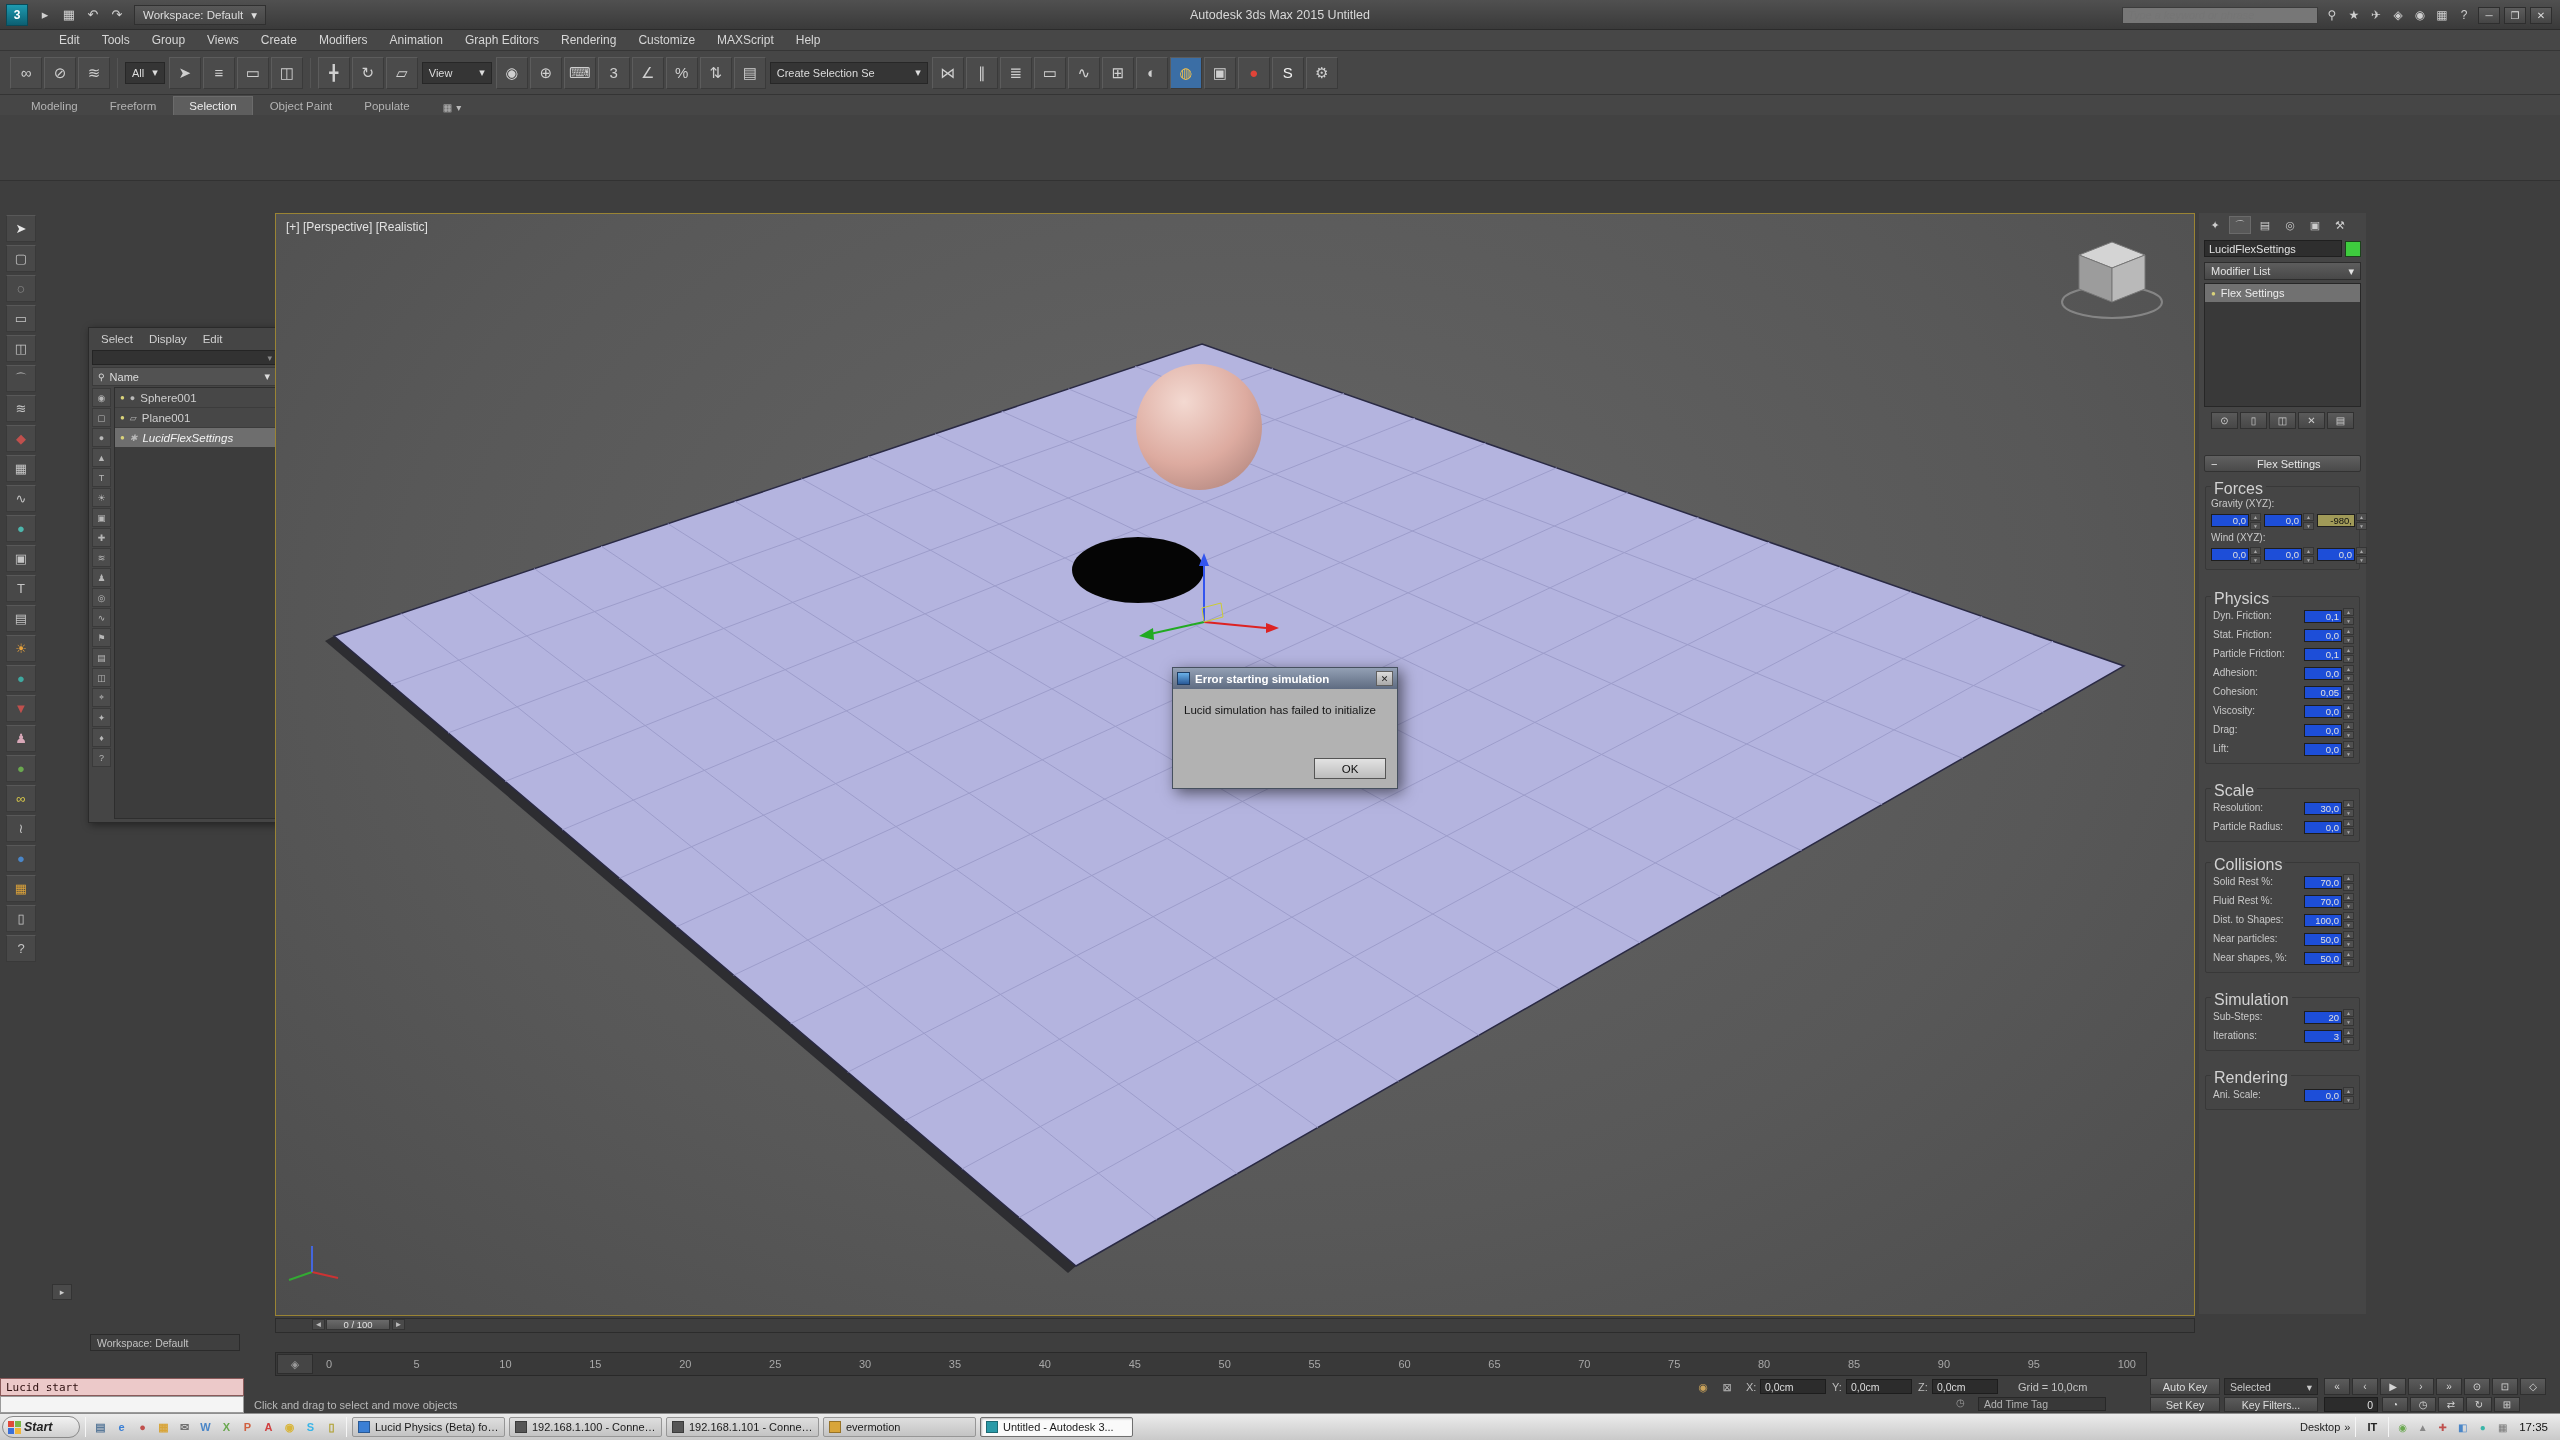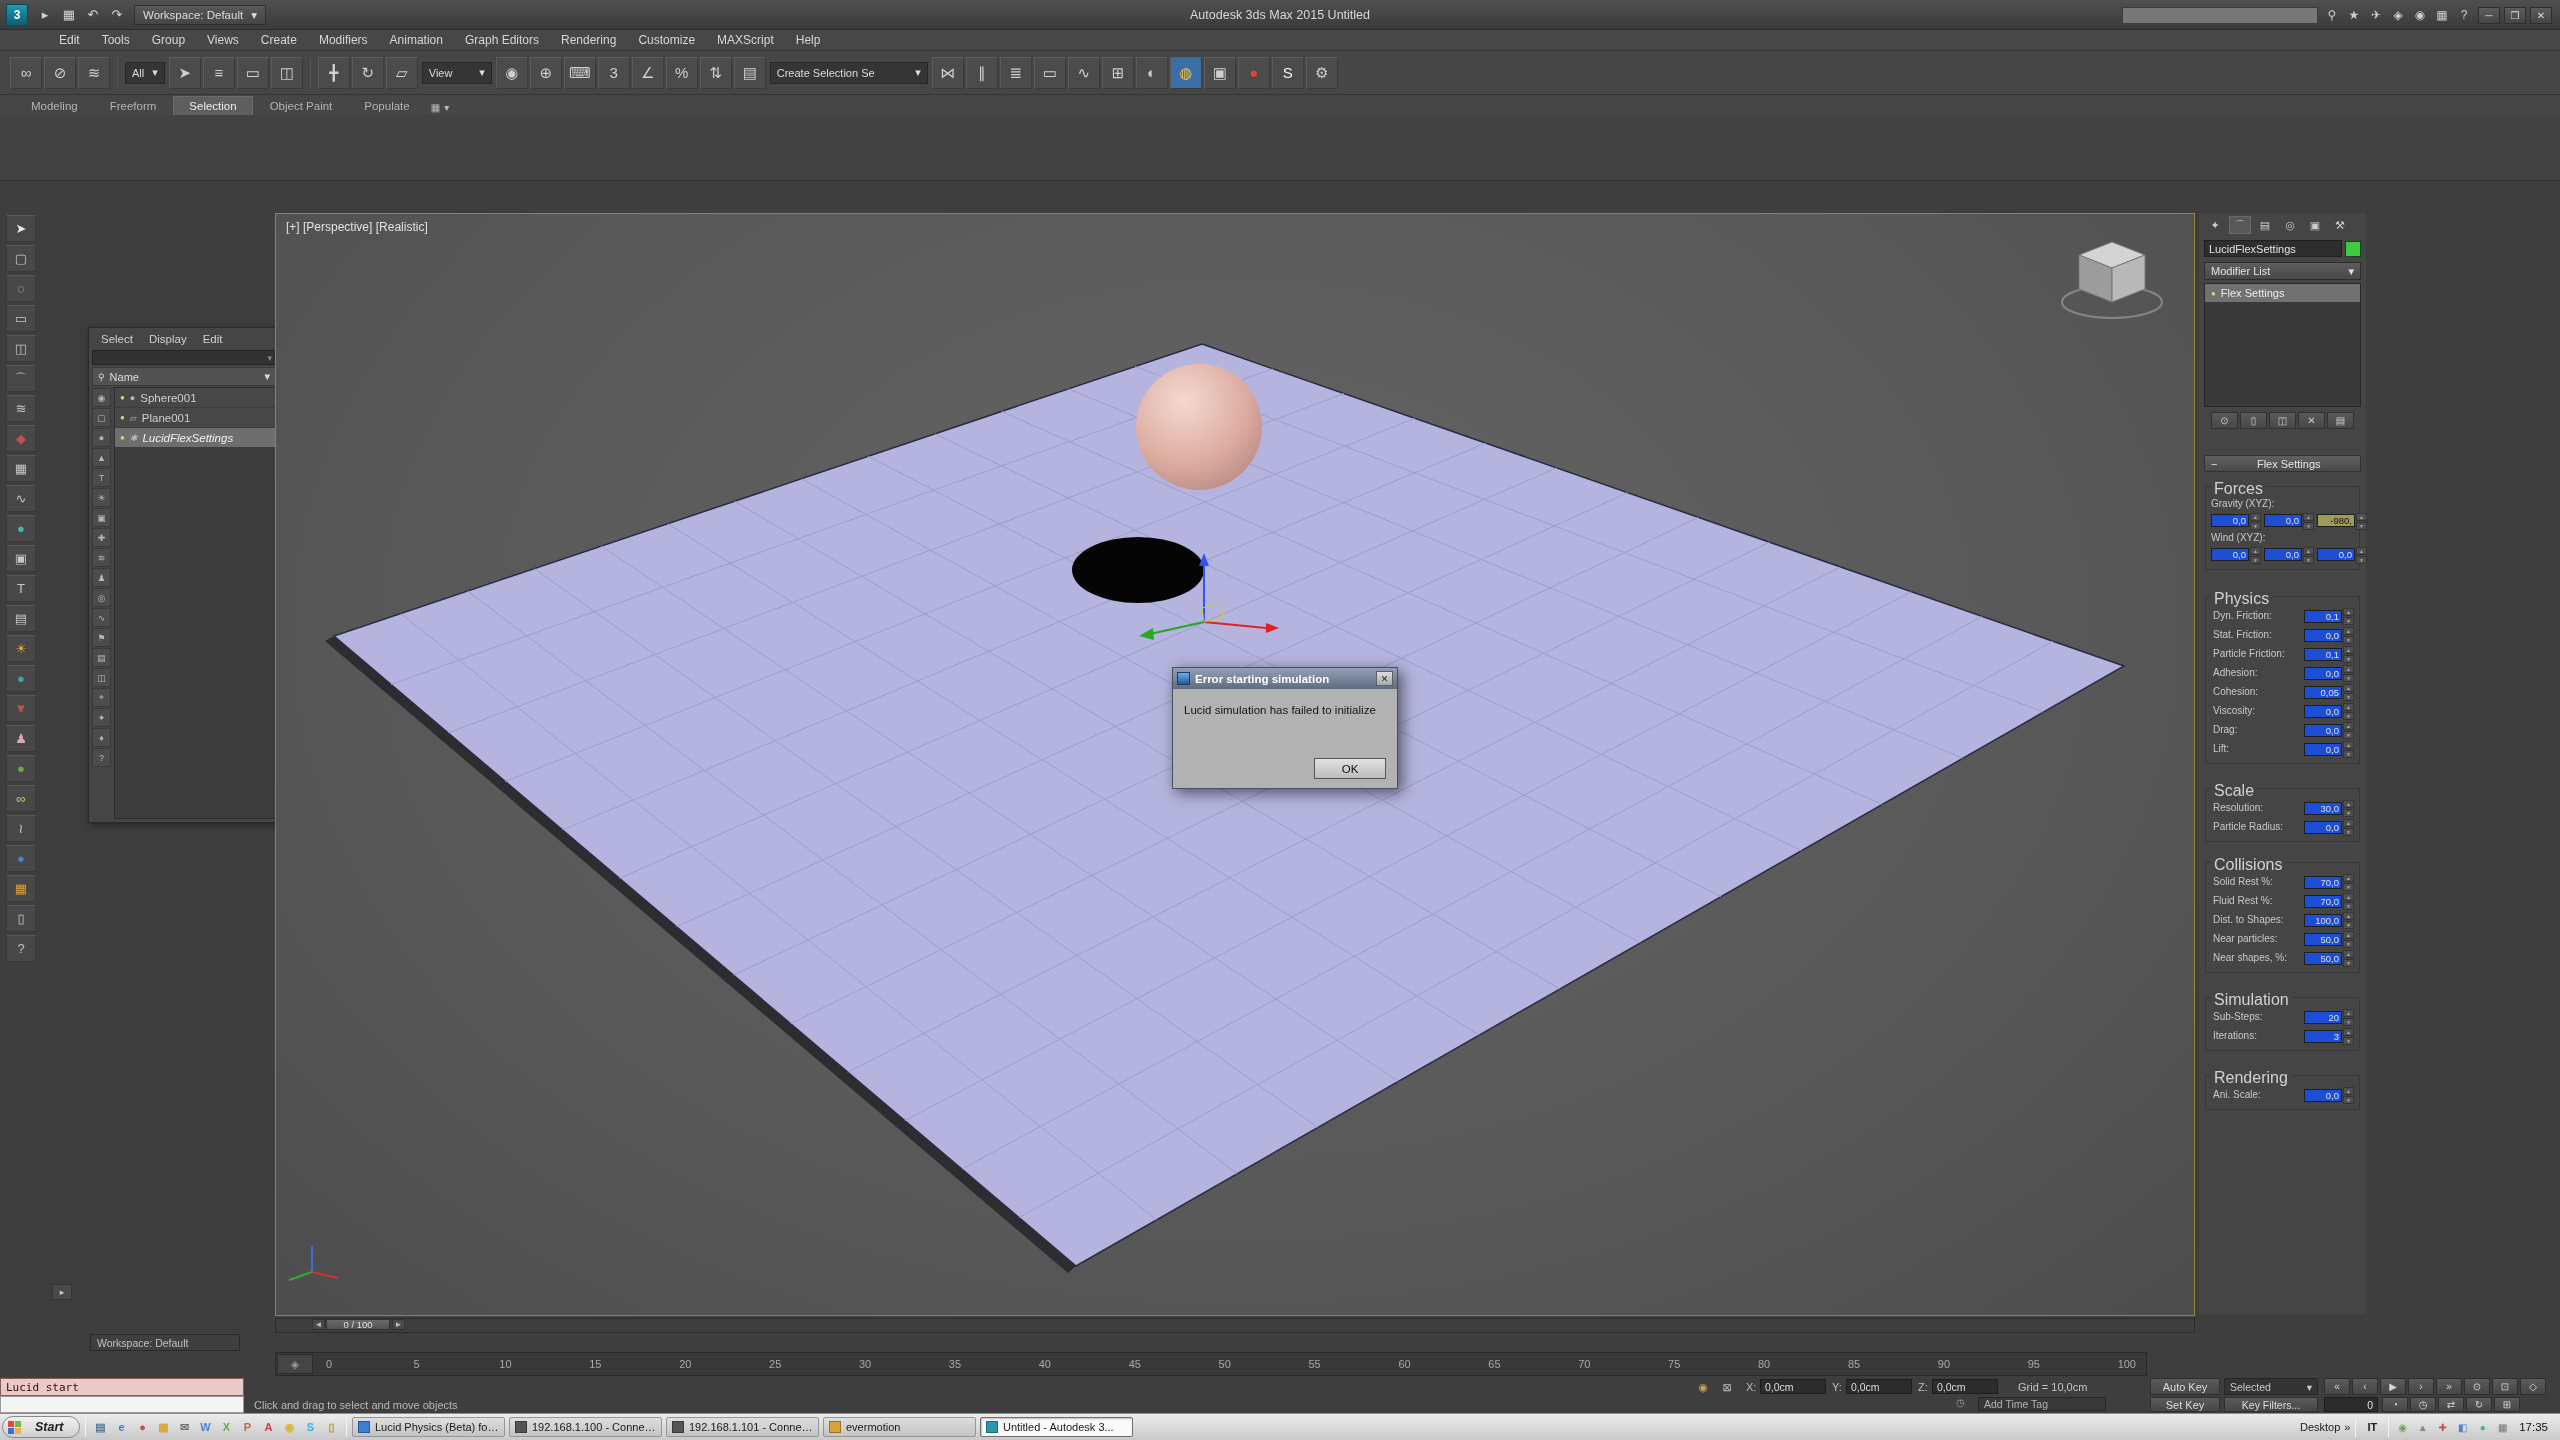--- a/index.html
+++ b/index.html
@@ -23,21 +23,21 @@
   #menubar{left:0;top:30px;width:2560px;height:21px;background:#474747;border-bottom:1px solid #363636;display:flex;align-items:center;padding-left:48px}
   .menu-item{padding:0 11px;font-size:12px;color:#d6d6d6;height:100%;display:flex;align-items:center}
 
   
   #main-toolbar{left:0;top:51px;width:2560px;height:44px;background:#464646;border-bottom:1px solid #343434;display:flex;align-items:center;padding-left:10px;gap:4px}
   .ticn{width:32px;height:32px;display:flex;align-items:center;justify-content:center;background:#4b4b4b;border:1px solid #3a3a3a;border-top-color:#5c5c5c;border-left-color:#5c5c5c;color:#cfcfcf;font-size:15px}
   .tb-drop{height:22px;background:#353535;border:1px solid #272727;color:#ddd;font-size:11px;display:flex;align-items:center;padding:0 6px;gap:8px}
   .tb-sep{width:1px;height:30px;background:#383838;border-right:1px solid #555;margin:0 3px}
 
   
-  #ribbon-tabs{left:0;top:95px;width:2560px;height:20px;background:#464646;display:flex;align-items:flex-end;padding-left:16px;gap:0}
+  #ribbon-tabs{left:0;top:95px;width:2560px;height:20px;background:#464646;display:flex;align-items:flex-end;padding-left:16px;gap:12px}
   .rtab{padding:3px 15px;font-size:11.5px;color:#b3b3b3}
   .rtab.active{background:#5e5e5e;color:#eee;border:1px solid #6b6b6b;border-bottom:none}
   #ribbon-extra{height:16px;padding:0 6px;gap:4px;color:#bbb;font-size:10px;display:flex;align-items:center}
   #ribbon-body{left:0;top:115px;width:2560px;height:66px;background:#424242;border-bottom:1px solid #323232}
 
   
   #left-strip{left:6px;top:215px;width:34px;display:flex;flex-direction:column;gap:3px}
   .ls-icn{width:30px;height:27px;background:#484848;border:1px solid #393939;border-top-color:#585858;display:flex;align-items:center;justify-content:center;color:#c5c5c5;font-size:13px}
   #strip-arrow{left:52px;top:1284px;width:20px;height:16px;background:#4a4a4a;border:1px solid #333;color:#ccc;font-size:9px;display:flex;align-items:center;justify-content:center}
 
@@ -124,21 +124,21 @@
   #dialog{left:1172px;top:667px;width:226px;height:122px;background:#b2b2b2;border:1px solid #46505f;box-shadow:4px 4px 14px rgba(0,0,0,.55);z-index:50}
   #dlg-title{height:21px;background:linear-gradient(#93a0b4,#5e6b81);display:flex;align-items:center;gap:5px;padding:0 4px}
   #dlg-ico{width:13px;height:13px;background:linear-gradient(#6ab0e8,#2a5a98);border:1px solid #1d3c63}
   #dlg-title-text{font-size:11.5px;font-weight:bold;color:#fff;flex:1}
   #dlg-close{width:17px;height:15px;background:linear-gradient(#dcdcdc,#a9a9a9);border:1px solid #5f5f5f;font-size:9px;color:#222;display:flex;align-items:center;justify-content:center}
   #dlg-msg{font-size:11.5px;color:#161616;padding:15px 11px 0}
   #dlg-ok{position:absolute;right:11px;bottom:9px;width:72px;height:21px;background:linear-gradient(#e2e2e2,#bcbcbc);border:1px solid #555;font-size:11.5px;color:#111;display:flex;align-items:center;justify-content:center}
 
   
   #taskbar{left:0;top:1413px;width:2560px;height:27px;background:linear-gradient(#ececec,#c9c9c9);border-top:1px solid #8e8e8e;display:flex;align-items:center;color:#1a1a1a}
-  #start-btn{margin-left:2px;width:78px;height:22px;background:linear-gradient(#f2f2f2,#cfcfcf);border:1px solid #8a8a8a;border-radius:11px;display:flex;align-items:center;gap:14px;padding-left:5px}
+  #start-btn{margin-left:2px;width:78px;height:22px;background:linear-gradient(#f2f2f2,#cfcfcf);border:1px solid #8a8a8a;border-radius:11px;display:flex;align-items:center;gap:3px;padding-left:5px}
   #start-label{font-size:12.5px;font-weight:bold;font-style:italic;color:#222}
   #win-flag{width:13px;height:13px;display:grid;grid-template-columns:6px 6px;grid-template-rows:6px 6px;gap:1px}
   #win-flag i{display:block}
   .ql-icn{width:19px;height:19px;display:flex;align-items:center;justify-content:center;font-size:11px;font-weight:bold}
   .tb-vsep{width:1px;height:20px;background:#9a9a9a;margin:0 5px;border-right:1px solid #f5f5f5}
   .task-btn{width:153px;height:20px;background:linear-gradient(#dedede,#c3c3c3);border:1px solid #969696;border-radius:2px;display:flex;align-items:center;gap:5px;padding:0 5px;font-size:11px;color:#1a1a1a}
   .task-btn.active{background:#fafafa;border-color:#6f6f6f;box-shadow:inset 1px 1px 2px rgba(0,0,0,.25)}
   .task-btn .tb-ico{width:12px;height:12px;border:1px solid rgba(0,0,0,.3);flex:none}
   .task-btn .tb-lab{white-space:nowrap;overflow:hidden;text-overflow:ellipsis}
   #tb-desktop{display:flex;align-items:center;gap:4px;font-size:11px;color:#222}

